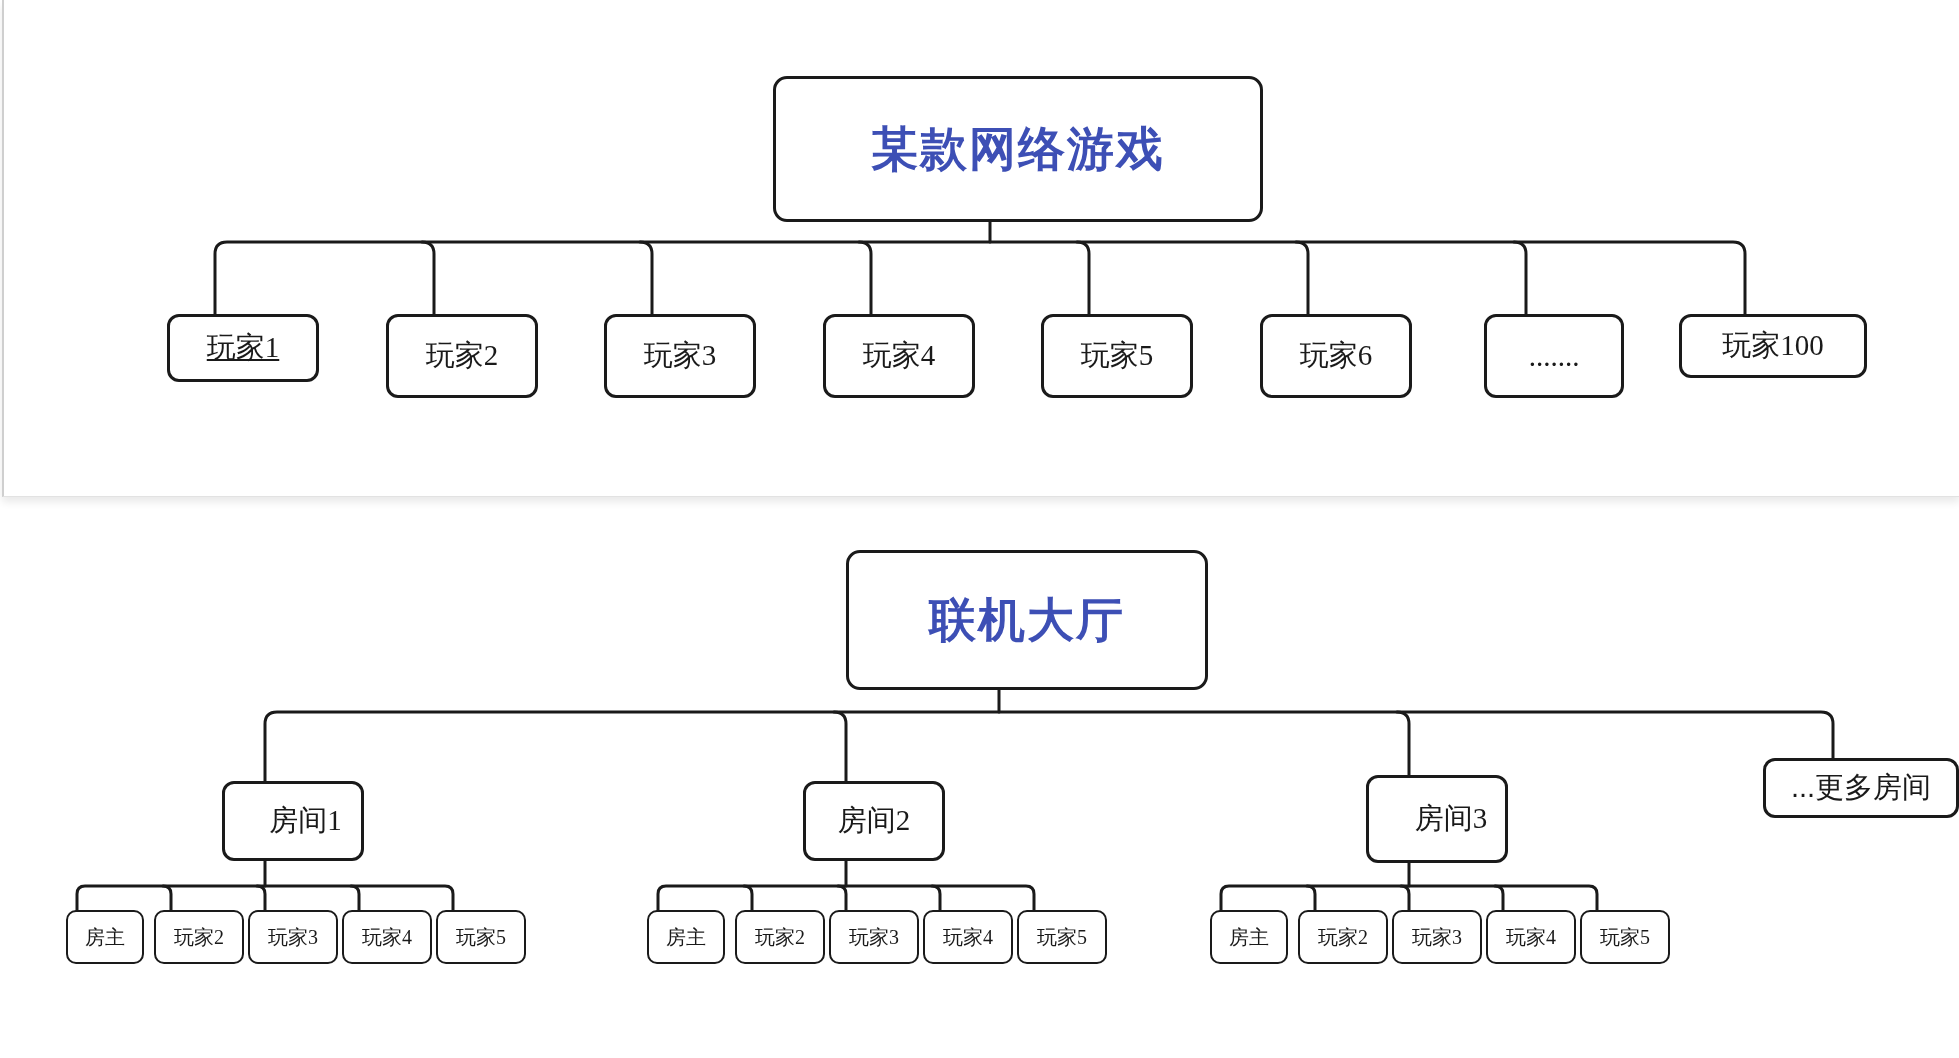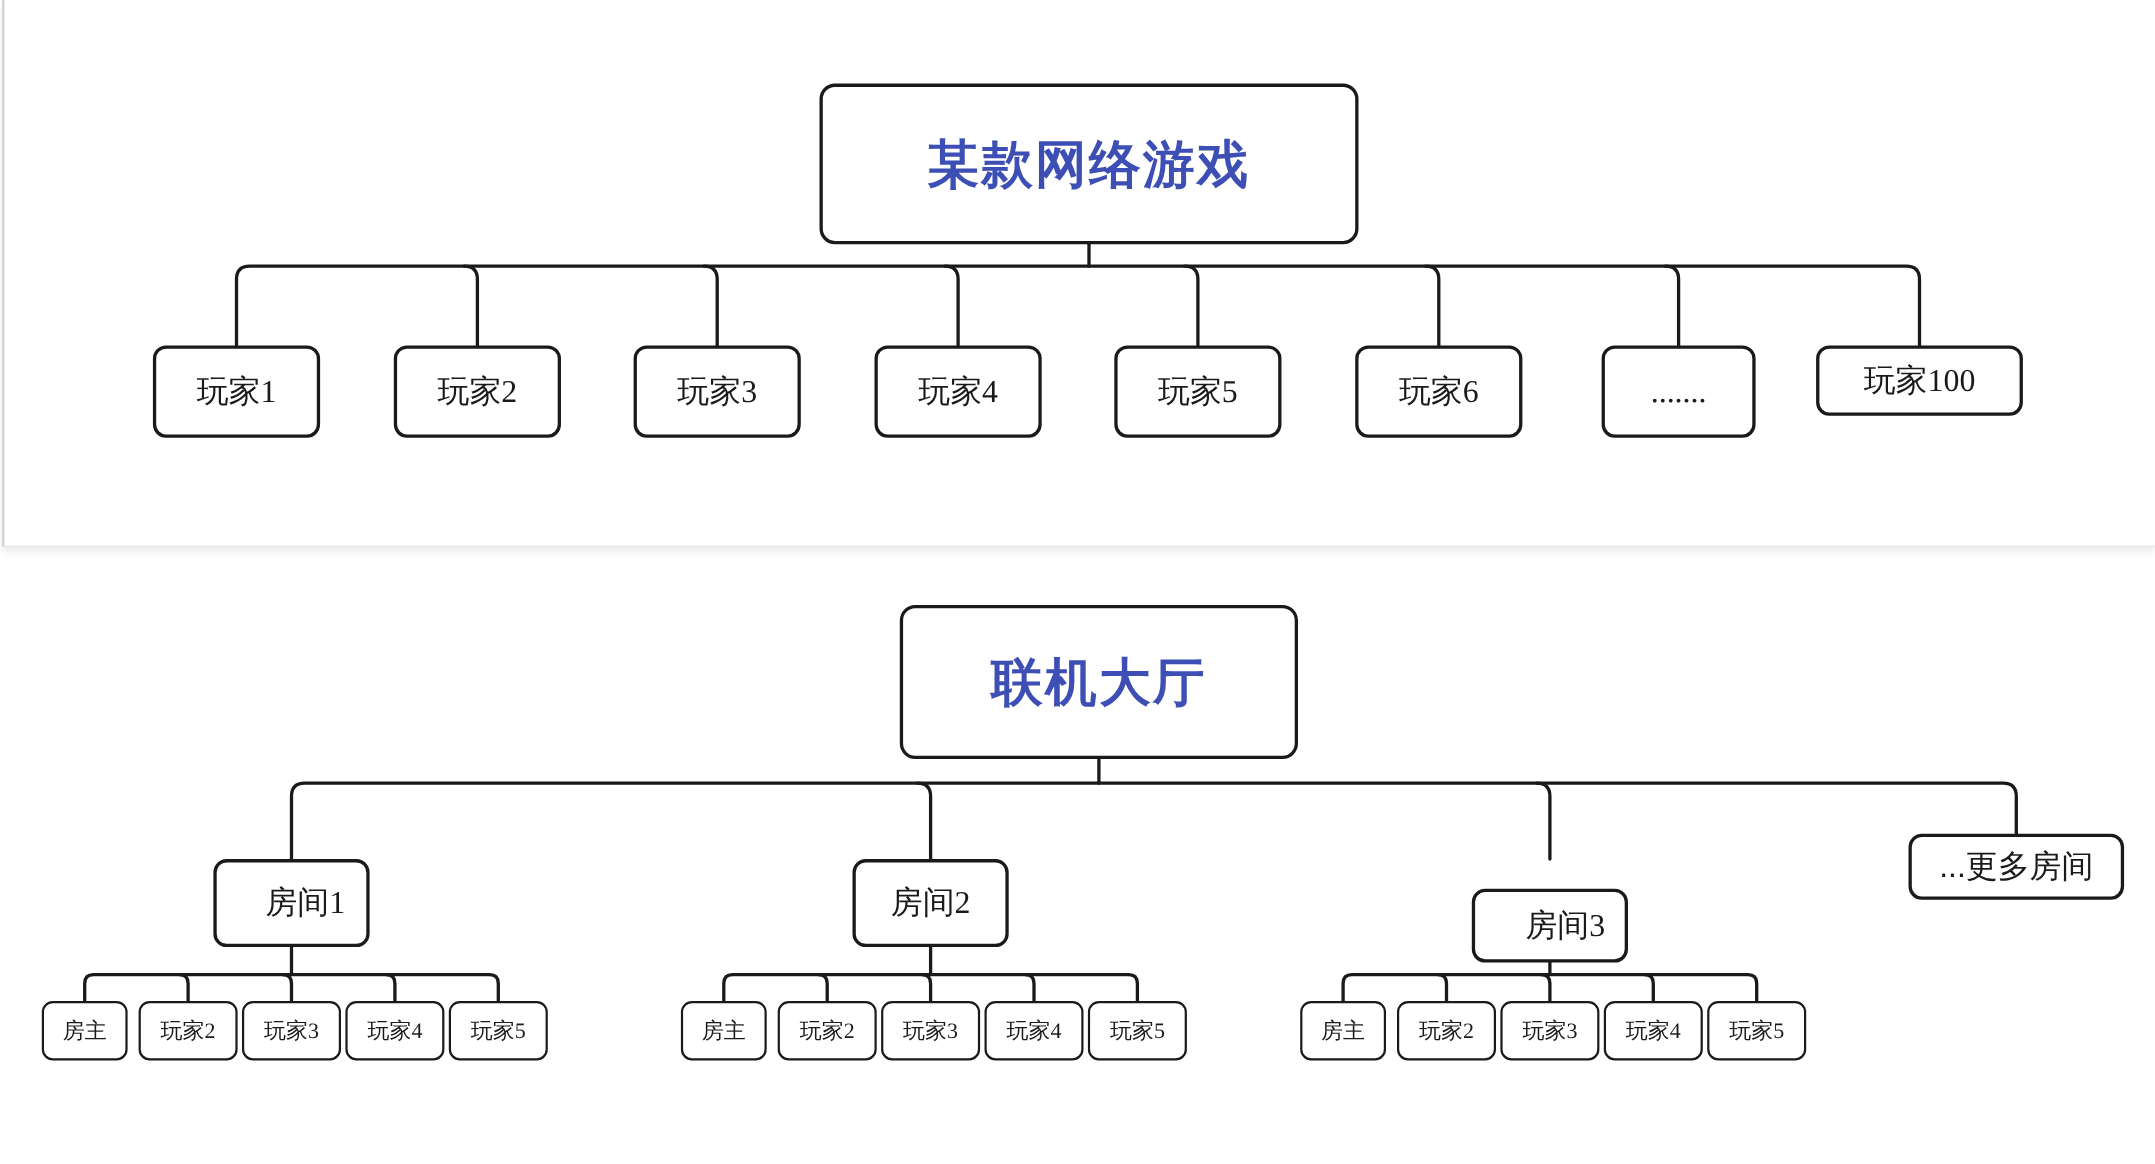--- a/index.html
+++ b/index.html
@@ -29,20 +29,21 @@
     position: absolute;
     box-sizing: border-box;
     background: #ffffff;
     border: 3px solid #1a1a1a;
     border-radius: 12px;
     display: flex;
     align-items: center;
     justify-content: center;
     color: #1a1a1a;
     white-space: nowrap;
+    margin-left: 28px;
   }
   .node.title {
     border-radius: 14px;
     font-family: "Liberation Sans", "DejaVu Sans", sans-serif;
     font-weight: bold;
     font-size: 47px;
     letter-spacing: 2px;
     color: #3D4FB5;
   }
   .node.big   { font-size: 29px; }
@@ -78,42 +79,42 @@
       <path d="M 838 886 Q 846 886 846 894 L 846 910" fill="none" stroke="#1a1a1a" stroke-width="3" stroke-linecap="round"></path>
       <path d="M 932 886 Q 940 886 940 894 L 940 910" fill="none" stroke="#1a1a1a" stroke-width="3" stroke-linecap="round"></path>
       <path d="M 1409 861 L 1409 886" fill="none" stroke="#1a1a1a" stroke-width="3" stroke-linecap="round"></path>
       <path d="M 1221 910 L 1221 894 Q 1221 886 1229 886 L 1589 886 Q 1597 886 1597 894 L 1597 910" fill="none" stroke="#1a1a1a" stroke-width="3" stroke-linecap="round"></path>
       <path d="M 1307 886 Q 1315 886 1315 894 L 1315 910" fill="none" stroke="#1a1a1a" stroke-width="3" stroke-linecap="round"></path>
       <path d="M 1401 886 Q 1409 886 1409 894 L 1409 910" fill="none" stroke="#1a1a1a" stroke-width="3" stroke-linecap="round"></path>
       <path d="M 1495 886 Q 1503 886 1503 894 L 1503 910" fill="none" stroke="#1a1a1a" stroke-width="3" stroke-linecap="round"></path>
     </svg>
   <div id="nodes">
       <div class="node title" style="left: 745px; top: 76px; width: 490px; height: 146px;">某款网络游戏</div>
-      <div class="node big" style="left: 139px; top: 314px; width: 152px; height: 84px;">玩家1</div>
+      <div class="node big" style="left: 139px; top: 314px; width: 152px; height: 68px; text-decoration: underline;">玩家1</div>
       <div class="node big" style="left: 358px; top: 314px; width: 152px; height: 84px;">玩家2</div>
       <div class="node big" style="left: 576px; top: 314px; width: 152px; height: 84px;">玩家3</div>
       <div class="node big" style="left: 795px; top: 314px; width: 152px; height: 84px;">玩家4</div>
       <div class="node big" style="left: 1013px; top: 314px; width: 152px; height: 84px;">玩家5</div>
       <div class="node big" style="left: 1232px; top: 314px; width: 152px; height: 84px;">玩家6</div>
       <div class="node big" style="left: 1456px; top: 314px; width: 140px; height: 84px;">.......</div>
       <div class="node big" style="left: 1651px; top: 314px; width: 188px; height: 64px;">玩家100</div>
       <div class="node title" style="left: 818px; top: 550px; width: 362px; height: 140px;">联机大厅</div>
       <div class="node big" style="left: 194px; top: 781px; width: 142px; height: 80px; padding-left: 25px;">房间1</div>
       <div class="node small" style="left: 38px; top: 910px; width: 78px; height: 54px;">房主</div>
       <div class="node small" style="left: 126px; top: 910px; width: 90px; height: 54px;">玩家2</div>
       <div class="node small" style="left: 220px; top: 910px; width: 90px; height: 54px;">玩家3</div>
       <div class="node small" style="left: 314px; top: 910px; width: 90px; height: 54px;">玩家4</div>
       <div class="node small" style="left: 408px; top: 910px; width: 90px; height: 54px;">玩家5</div>
       <div class="node big" style="left: 775px; top: 781px; width: 142px; height: 80px;">房间2</div>
       <div class="node small" style="left: 619px; top: 910px; width: 78px; height: 54px;">房主</div>
       <div class="node small" style="left: 707px; top: 910px; width: 90px; height: 54px;">玩家2</div>
       <div class="node small" style="left: 801px; top: 910px; width: 90px; height: 54px;">玩家3</div>
       <div class="node small" style="left: 895px; top: 910px; width: 90px; height: 54px;">玩家4</div>
       <div class="node small" style="left: 989px; top: 910px; width: 90px; height: 54px;">玩家5</div>
-      <div class="node big" style="left: 1338px; top: 808px; width: 142px; height: 67px; padding-left: 28px;">房间3</div>
+      <div class="node big" style="left: 1338px; top: 775px; width: 142px; height: 88px; padding-left: 28px;">房间3</div>
       <div class="node small" style="left: 1182px; top: 910px; width: 78px; height: 54px;">房主</div>
       <div class="node small" style="left: 1270px; top: 910px; width: 90px; height: 54px;">玩家2</div>
       <div class="node small" style="left: 1364px; top: 910px; width: 90px; height: 54px;">玩家3</div>
       <div class="node small" style="left: 1458px; top: 910px; width: 90px; height: 54px;">玩家4</div>
       <div class="node small" style="left: 1552px; top: 910px; width: 90px; height: 54px;">玩家5</div>
       <div class="node sans" style="left: 1735px; top: 758px; width: 196px; height: 60px;">...更多房间</div>
     </div>
 </div>
 
 </body></html>

